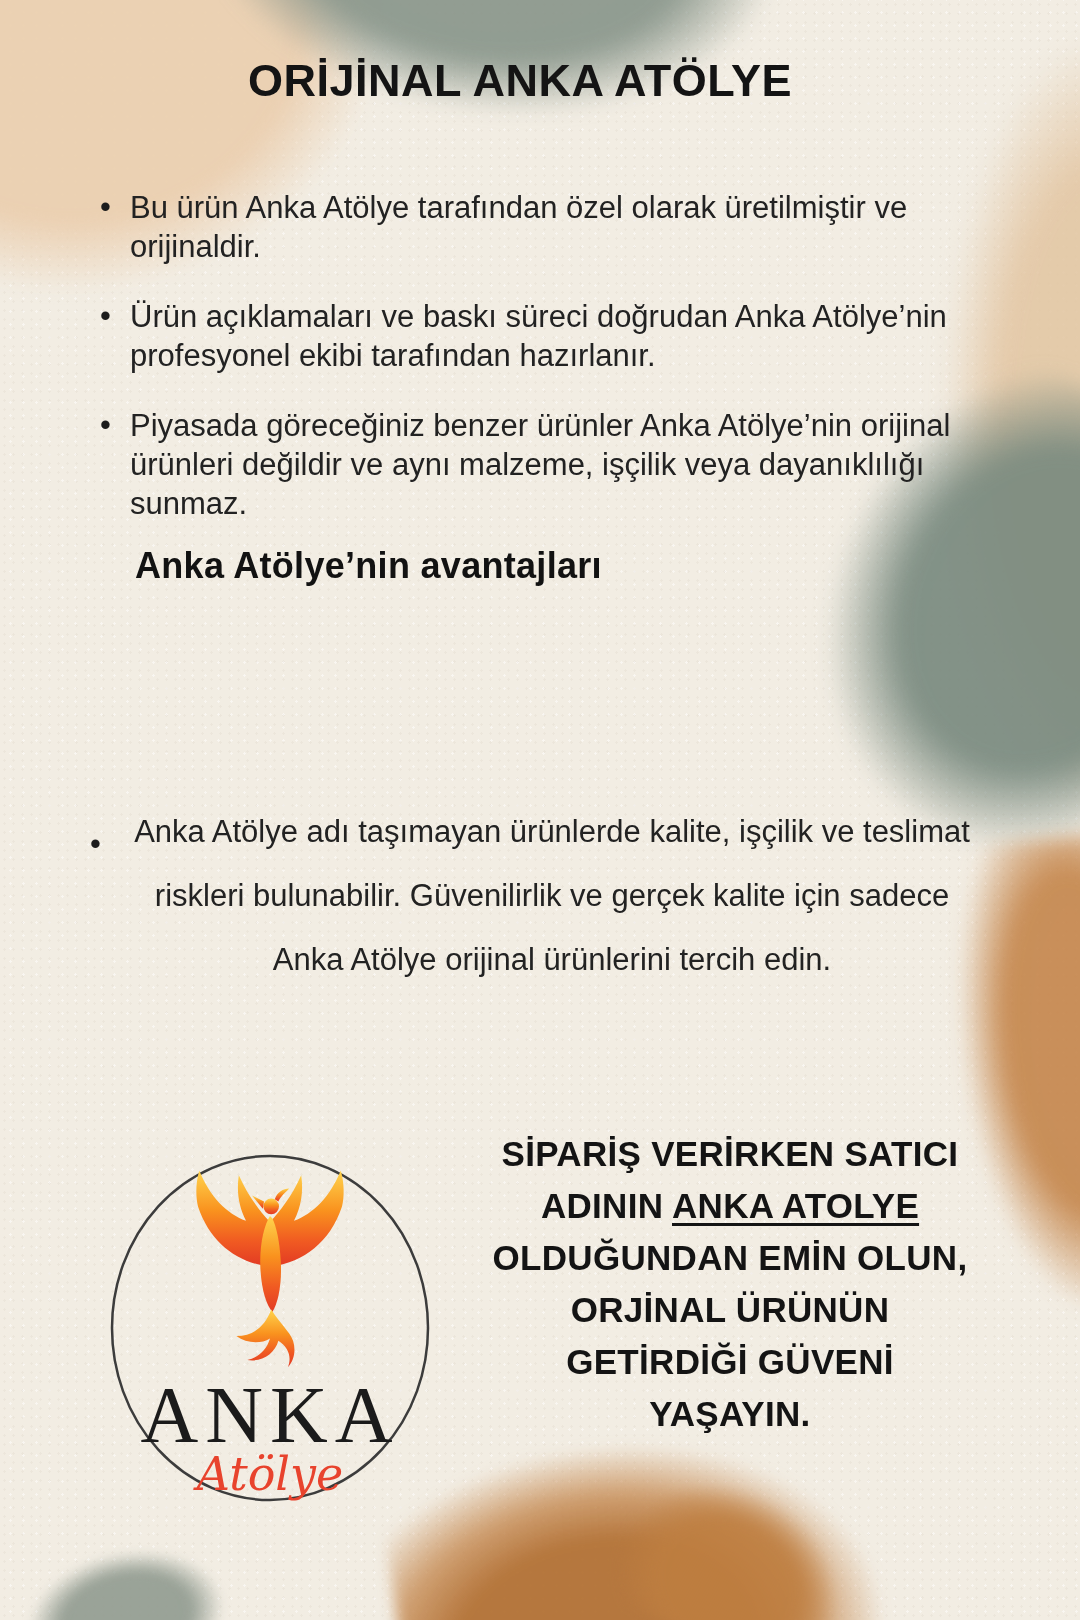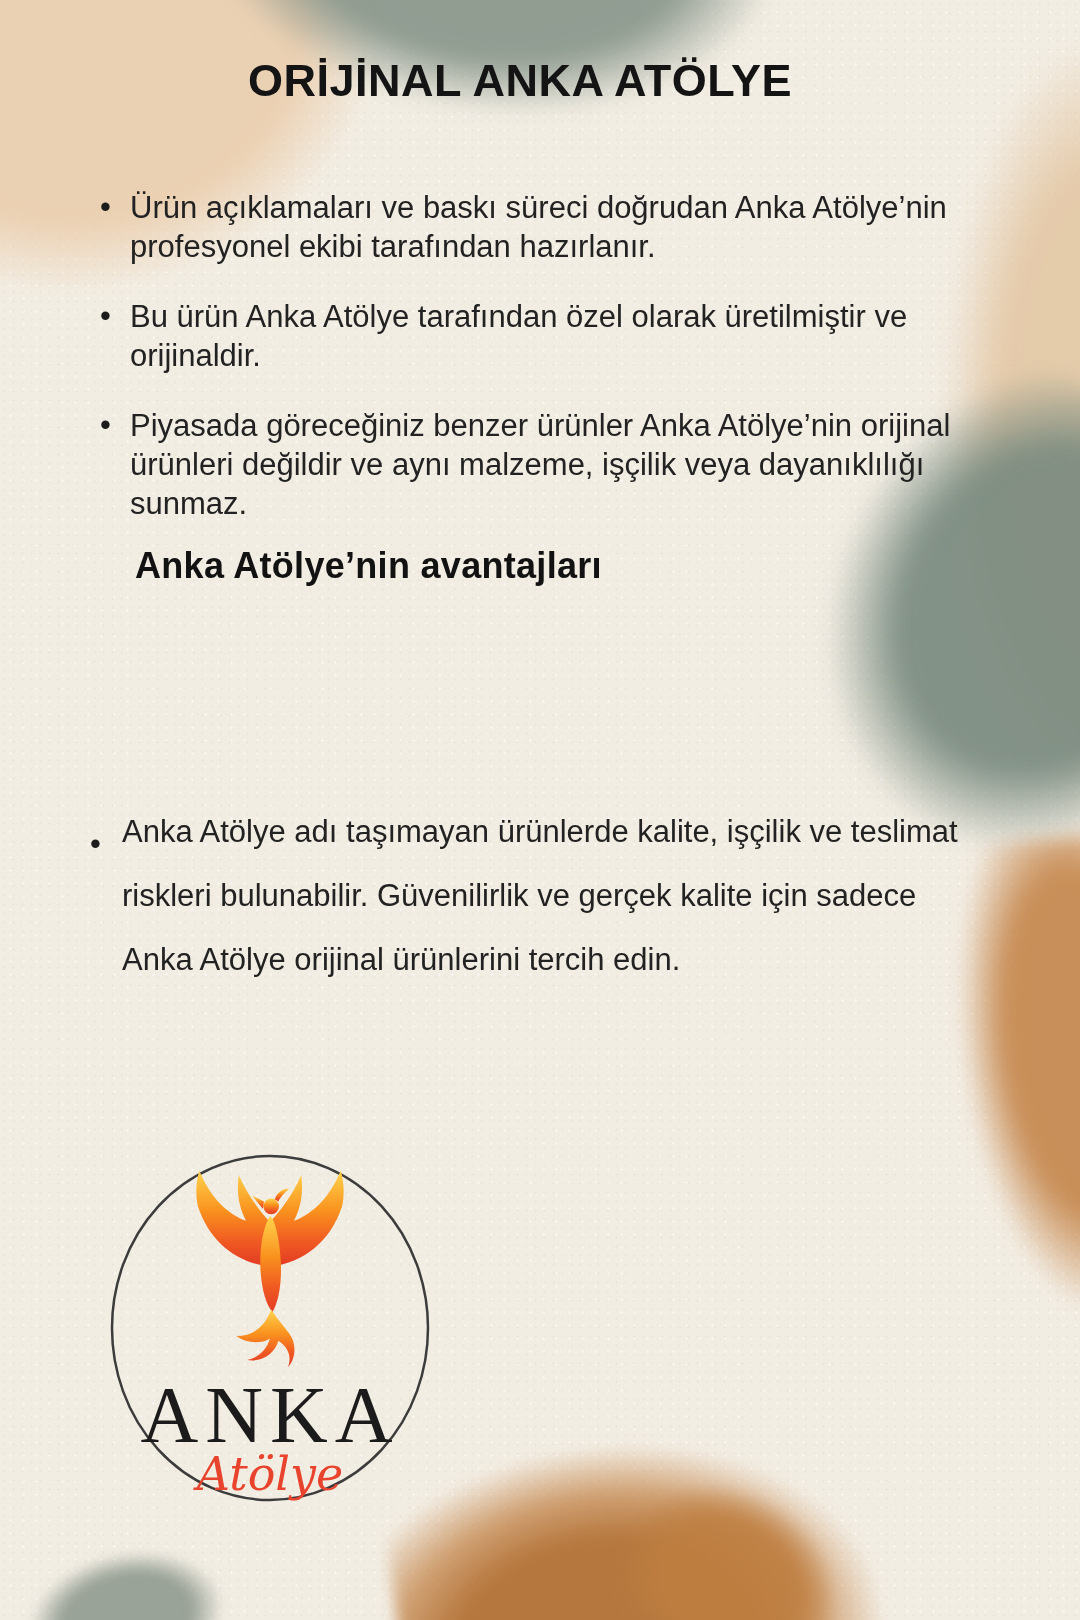--- a/index.html
+++ b/index.html
@@ -87,21 +87,21 @@
   .adv-heading {
     position:absolute; top:545px; left:135px;
     font-size:36px; font-weight:800; letter-spacing:0.3px; color:#121212;
   }
   .adv-list { position:absolute; top:634px; left:95px; width:900px; }
   .adv-list li { margin-bottom:19px; }
 
   .warning {
     position:absolute; top:800px; left:90px; width:892px;
     padding-left:32px;
-    font-size:31px; line-height:64px; color:#222;
+    font-size:31px; line-height:64px; color:#222;text-align:center;
   }
   .warning::before {
     content:"\2022";
     position:absolute; left:0; top:12px;
     font-size:31px; color:#1c1c1c;
   }
 
   
   .logo-svg { position:absolute; left:100px; top:1138px; }
 
@@ -130,22 +130,22 @@
   <div class="blob blob-right-caramel"></div>
   <div class="blob blob-bottom-caramel"></div>
   <div class="blob blob-bottom-caramel-2"></div>
   <div class="blob blob-bottom-left-gray"></div>
 
   <h1 class="title">
     <span>ORİJİNAL ANKA ATÖLYE</span>
   </h1>
 
   <ul class="bullets intro-list">
+    <li><span>Bu ürün Anka Atölye tarafından özel olarak üretilmiştir ve orijinaldir.</span></li>
     <li><span>Ürün açıklamaları ve baskı süreci doğrudan Anka Atölye’nin profesyonel ekibi tarafından hazırlanır.</span></li>
-    <li><span>Bu ürün Anka Atölye tarafından özel olarak üretilmiştir ve orijinaldir.</span></li>
     <li><span>Piyasada göreceğiniz benzer ürünler Anka Atölye’nin orijinal ürünleri değildir ve aynı malzeme, işçilik veya dayanıklılığı sunmaz.</span></li>
   </ul>
 
   <h2 class="adv-heading">Anka Atölye’nin avantajları</h2>
 
 
   <div class="warning">Anka Atölye adı taşımayan ürünlerde kalite, işçilik ve teslimat riskleri bulunabilir. Güvenilirlik ve gerçek kalite için sadece Anka Atölye orijinal ürünlerini tercih edin.</div>
 
   <svg class="logo-svg" width="340" height="380" viewBox="0 0 340 380" xmlns="http://www.w3.org/2000/svg">
     <defs>
@@ -182,14 +182,22 @@
                C97,172 90,178 81,180 C93,182 104,175 107,164
                C116,170 118,178 115,186 C122,178 122,166 116,158
                C110,150 104,143 101,138 Z"></path>
     </g>
 
     <text x="170" y="304" text-anchor="middle" font-family="Liberation Serif, serif" font-size="80" letter-spacing="7" fill="#1b1b1b">ANKA</text>
 
     <text x="170" y="352" text-anchor="middle" font-style="italic" font-family="DejaVu Serif, serif" font-size="46" fill="#e8432d">Atölye</text>
   </svg>
 
+  <div class="notice">
+    <div class="notice-line">SİPARİŞ VERİRKEN SATICI</div>
+    <div class="notice-line"><span>ADININ</span> <span class="underl">ANKA ATOLYE</span></div>
+    <div class="notice-line">OLDUĞUNDAN EMİN OLUN,</div>
+    <div class="notice-line">ORJİNAL ÜRÜNÜN</div>
+    <div class="notice-line">GETİRDİĞİ GÜVENİ</div>
+    <div class="notice-line">YAŞAYIN.</div>
+  </div>
 
 </div>
 
 </body></html>

